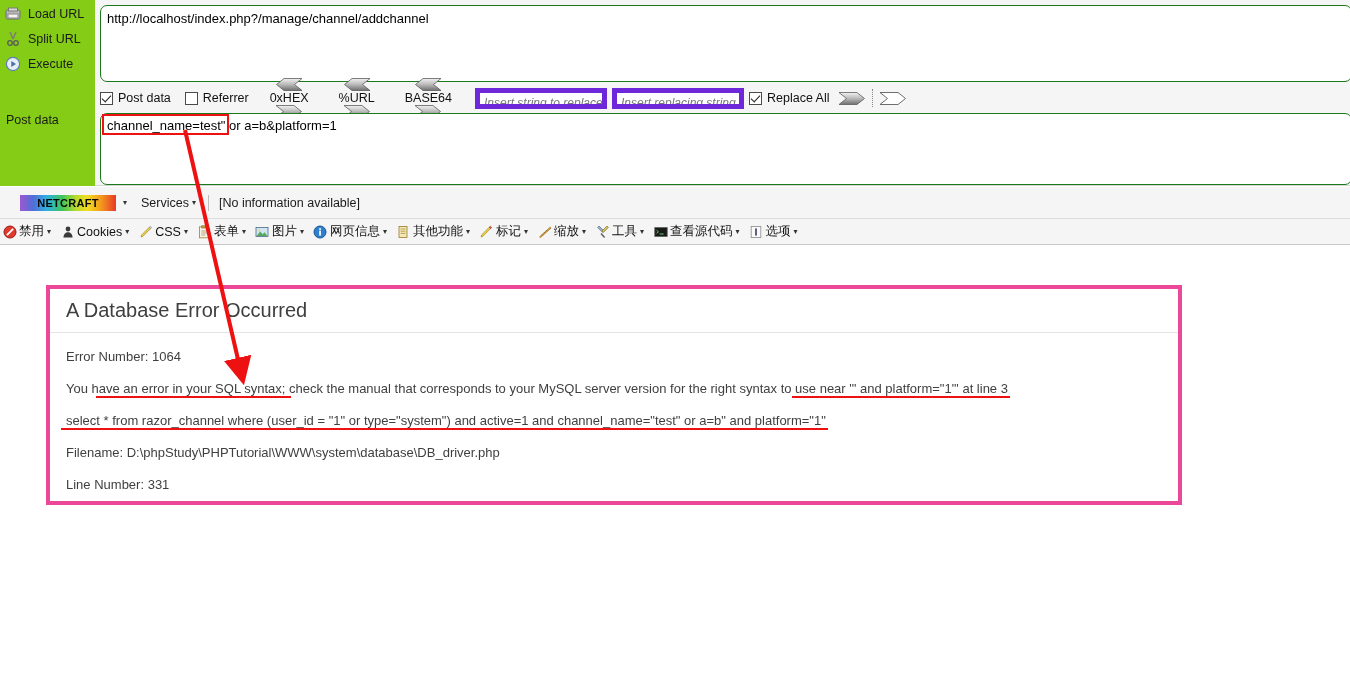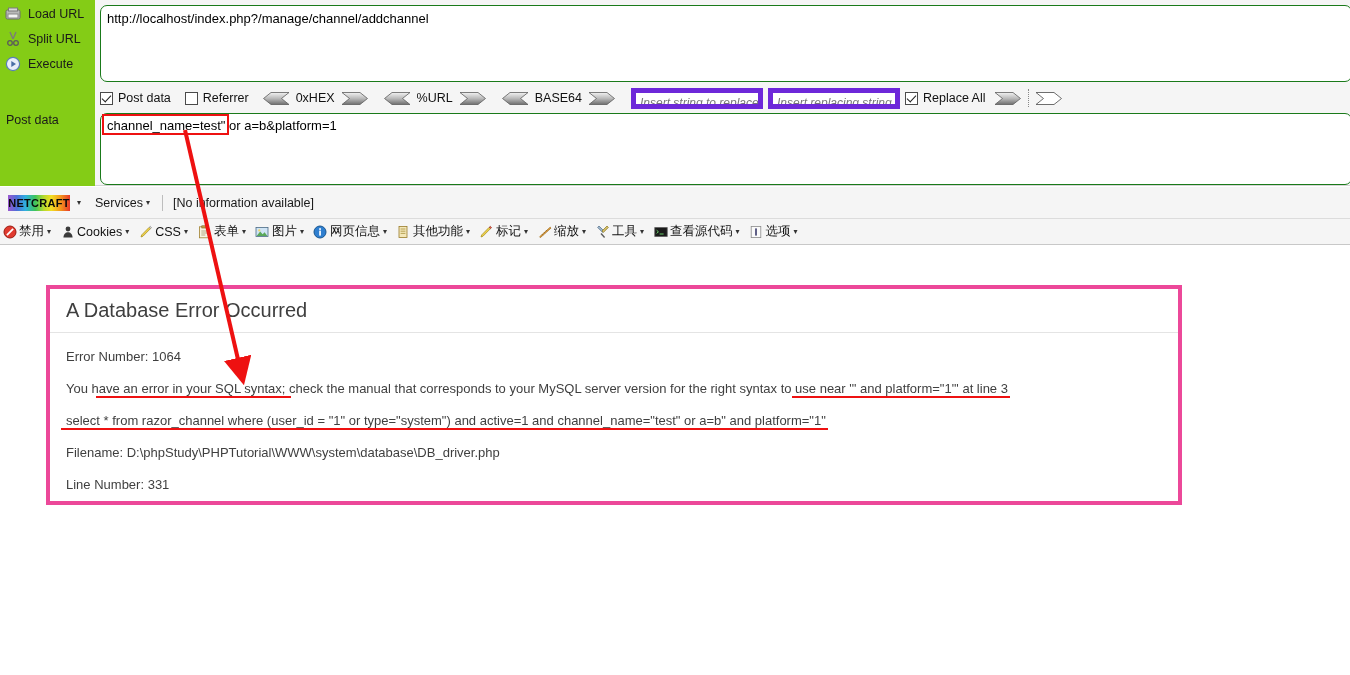--- a/index.html
+++ b/index.html
@@ -57,21 +57,21 @@
   .cbitem { display:flex; align-items:center; margin-right:14px; white-space:nowrap; }
   .cbox {
     width:13px; height:13px; border:1px solid #4a4a4a; background:#fff;
     margin-right:5px; position:relative; flex:none;
   }
   .cbox.checked::after {
     content:""; position:absolute; left:3px; top:0px;
     width:4px; height:8px; border:solid #222; border-width:0 1.6px 1.6px 0;
     transform: rotate(43deg);
   }
-  .encgrp { display:flex; align-items:center; margin-right:16px; white-space:nowrap; }
+  .encgrp { display:flex; align-items:center; margin-right:16px; white-space:nowrap;flex-direction:column; }
   .chev { width:26px; height:13px; flex:none; }
   .enclabel { margin:0 7px; font-size:12.5px; color:#111; }
   .rinput {
     height:21px; width:132px; border:5px solid #6d28d9; background:#fff;
     font-style:italic; font-size:12px; color:#777;
     padding:1px 4px; margin-right:5px; line-height:18px;
     overflow:hidden; white-space:nowrap;
   }
   .vdiv { width:1px; height:18px; border-left:1px dotted #888; margin:0 7px; }
 
@@ -83,21 +83,21 @@
     font-size:13px; color:#000; line-height:17px; overflow:hidden;
   }
 
   
   .netcraft {
     position:absolute; left:0; top:187px; width:1350px; height:32px;
     background:#f5f5f5; border-bottom:1px solid #dcdcdc;
     display:flex; align-items:center; font-size:12.5px; color:#1a1a1a;
   }
   .nc-logo {
-    width:62px; height:16px; margin-left:8px; margin-right:4px;
+    width:96px; height:16px; margin-left:20px; margin-right:4px;
     background: linear-gradient(90deg,#9b59d0 0%, #4f6fd8 14%, #2fb0e0 28%, #3fc55a 44%, #b7d92d 58%, #f2dd23 70%, #f39b1c 84%, #e8382a 100%);
     display:flex; align-items:center; justify-content:center;
     font-size:11px; font-weight:bold; color:#0a0a0a; letter-spacing:0.3px;
     font-family:"Liberation Sans", sans-serif;
   }
   .caret { font-size:8px; margin-left:3px; color:#333; }
   .nc-item { margin-right:10px; display:flex; align-items:center; white-space:nowrap; }
   .nc-sep { width:1px; height:16px; background:#bdbdbd; margin:0 10px 0 2px; }
 
   

